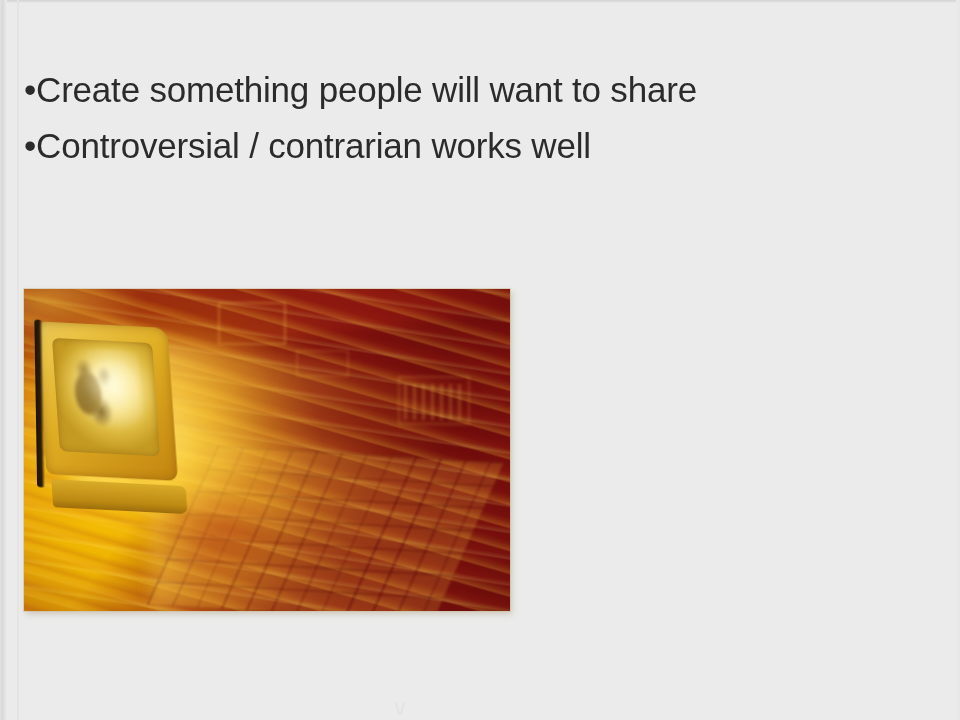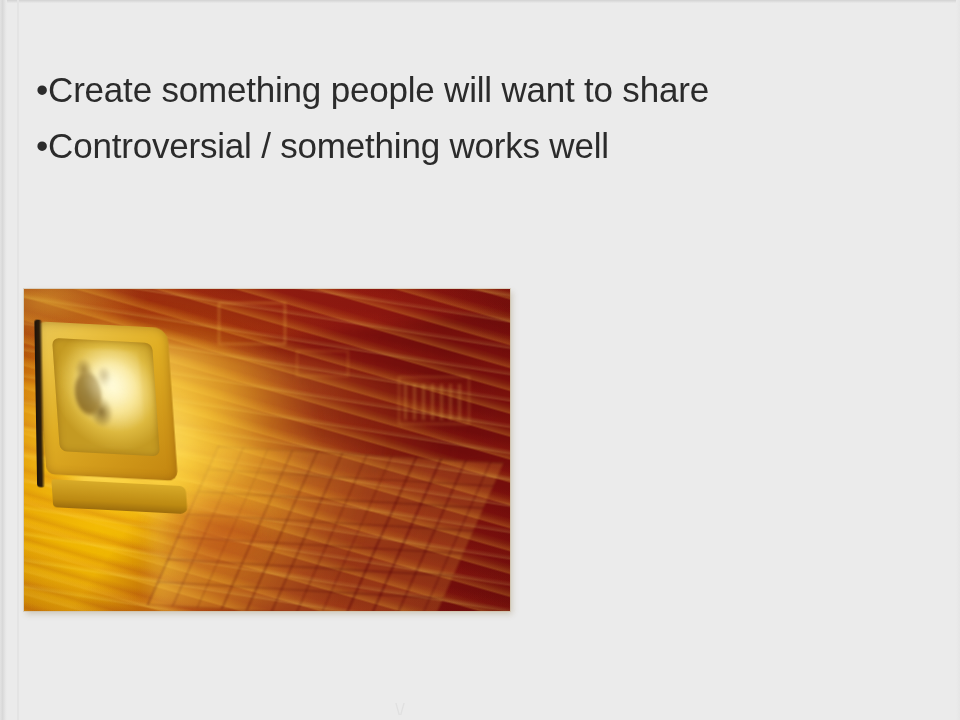--- a/index.html
+++ b/index.html
@@ -44,21 +44,21 @@
   .edge-right {
     position: absolute;
     right: 0; top: 0;
     width: 4px; height: 720px;
     background: linear-gradient(to left, #e6e6e6 0%, #ebebeb 100%);
   }
 
   
   #bullets {
     position: absolute;
-    left: 36px;
+    left: 24px;
     top: 62px;
     width: 890px;
   }
   .bullet-line {
     display: block;
     font-size: 35px;
     line-height: 56px;
     color: #2b2b2b;
     white-space: nowrap;
     letter-spacing: -0.2px;
@@ -328,21 +328,21 @@
   <div class="edge-left2"></div>
   <div class="edge-right"></div>
 
   <div id="bullets">
 
     <div class="bullet-line">
       <span class="bullet-dot">•</span><span class="bullet-text">Create something people will want to share</span>
     </div>
 
     <div class="bullet-line">
-      <span class="bullet-dot">•</span><span class="bullet-text">Controversial / something works well</span>
+      <span class="bullet-dot">•</span><span class="bullet-text">Controversial / contrarian works well</span>
     </div>
 
 
   </div>
 
   <div id="photo-frame">
     <div id="photo">
 
       <div class="ph-base"></div>
       <div class="ph-maroon"></div>

